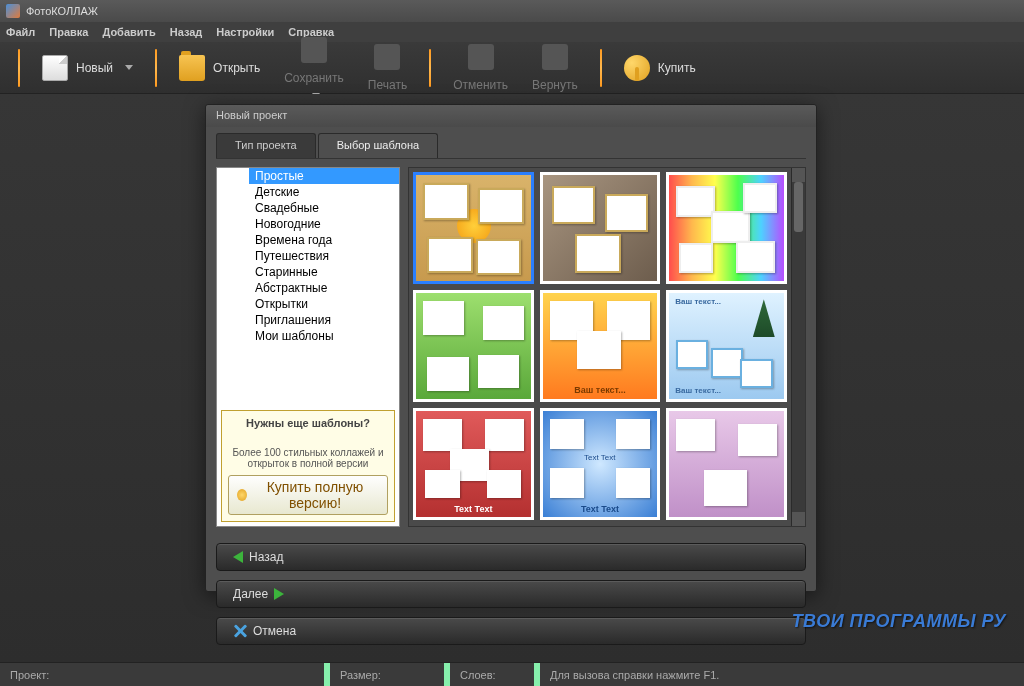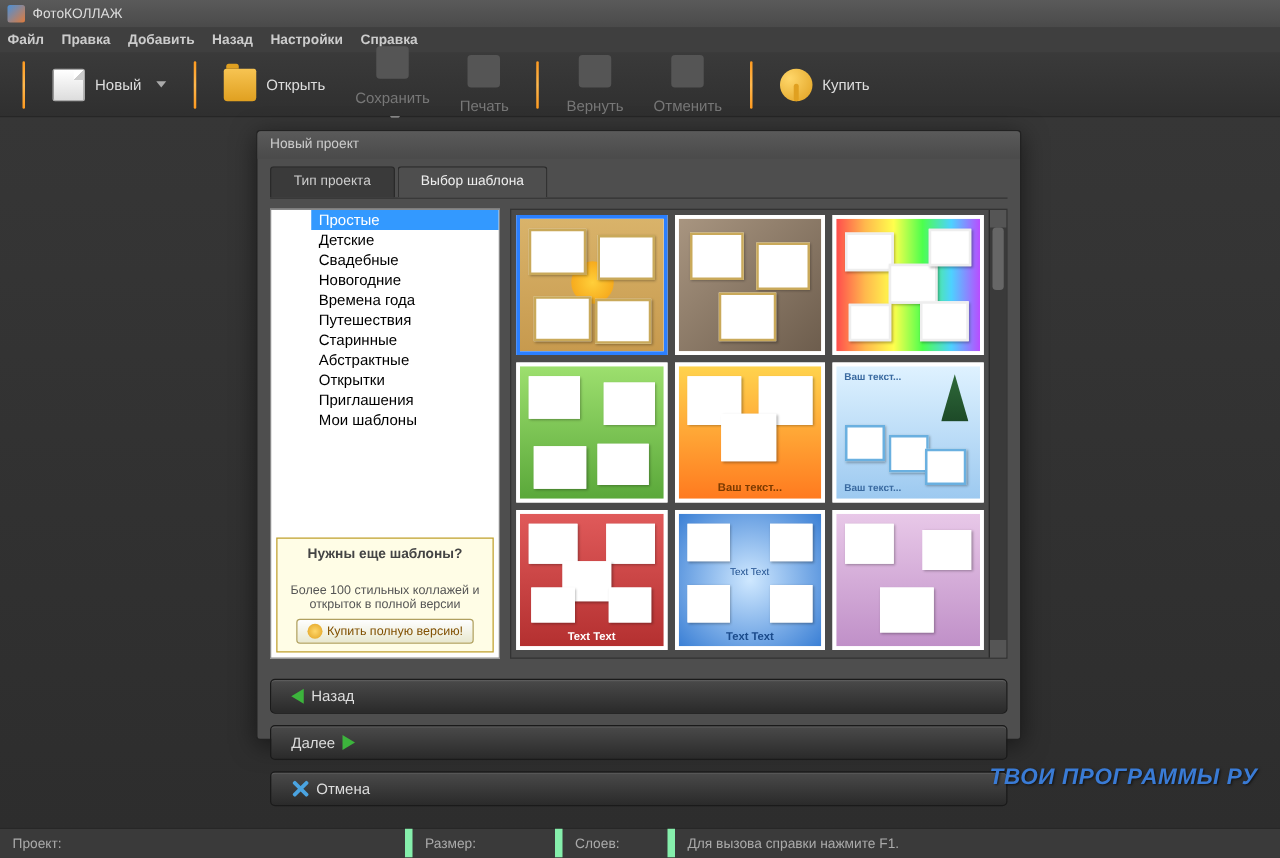--- a/index.html
+++ b/index.html
@@ -46,21 +46,21 @@
 
 .content { display:flex; gap:8px; margin-top:8px; height:360px; }
 
 
 .catpanel { width:184px; display:flex; flex-direction:column; background:#fff; border:1px solid #888; }
 .catlist { flex:1; overflow:hidden;padding-left:32px; }
 .catlist div { font-size:12px; color:#000; padding:1px 6px; cursor:default; line-height:14px; }
 .catlist div.selected { background:#3399ff; color:#fff; }
 .promo { border:1px solid #c0a030; background:#fffde6; margin:4px; padding:6px; text-align:center; font-size:10px; color:#555; }
 .promo .ptitle { font-weight:bold; font-size:11px; color:#444; margin-bottom:18px; }
-.promo button { margin-top:6px; padding:3px 8px; font-size:10px; background:linear-gradient(#fefefe,#e8e8d0); border:1px solid #b0a060; border-radius:3px; color:#805000; cursor:default; display:flex; align-items:center; gap:4px; margin-left:auto; margin-right:auto; }
+.promo button { margin-top:6px; padding:3px 8px; font-size:14px; background:linear-gradient(#fefefe,#e8e8d0); border:1px solid #b0a060; border-radius:3px; color:#805000; cursor:default; display:flex; align-items:center; gap:4px; margin-left:auto; margin-right:auto; }
 .promo button .k { width:12px; height:12px; background:radial-gradient(circle,#ffd76a,#e0a020); border-radius:50%; }
 
 
 .gridwrap { flex:1; background:#4a4a4a; border:1px solid #333; display:flex; }
 .grid { flex:1; padding:4px; display:grid; grid-template-columns:repeat(3,1fr); grid-auto-rows:112px; gap:6px; overflow:hidden; }
 .thumb { background:#fff; border:3px solid #fff; position:relative; overflow:hidden; cursor:default; }
 .thumb.selected { border-color:#2a7fff; }
 .thumb .bg { position:absolute; inset:0; }
 .thumb .fr { position:absolute; background:#fff; border:2px solid #c9a95a; box-shadow:1px 1px 2px rgba(0,0,0,.3); }
 .scrollbar { width:14px; background:#3a3a3a; position:relative; border-left:1px solid #2a2a2a; }
@@ -117,26 +117,26 @@
     <span class="micon icon-save"></span>
     <span>Сохранить</span>
     <span class="dropdown-caret"></span>
   </div>
   <div class="tbtn disabled">
     <span class="micon icon-print"></span>
     <span>Печать</span>
   </div>
   <div class="tsep"></div>
   <div class="tbtn disabled">
+    <span class="micon icon-undo"></span>
+    <span>Отменить</span>
+  </div>
+  <div class="tbtn disabled">
     <span class="micon icon-redo"></span>
     <span>Вернуть</span>
-  </div>
-  <div class="tbtn disabled">
-    <span class="micon icon-undo"></span>
-    <span>Отменить</span>
   </div>
   <div class="tsep"></div>
   <div class="tbtn">
     <span class="micon icon-buy"></span>
     <span>Купить</span>
   </div>
 </div>
 
 <div class="workspace">
   <div class="dialog">

